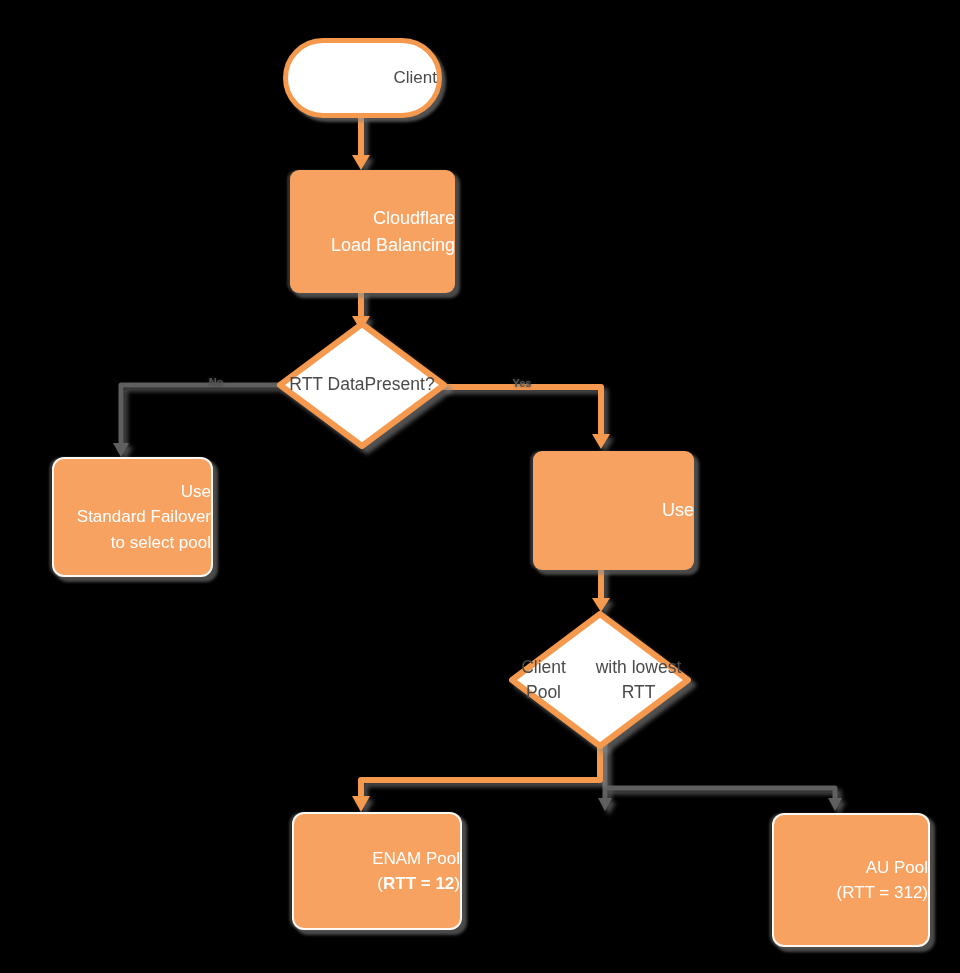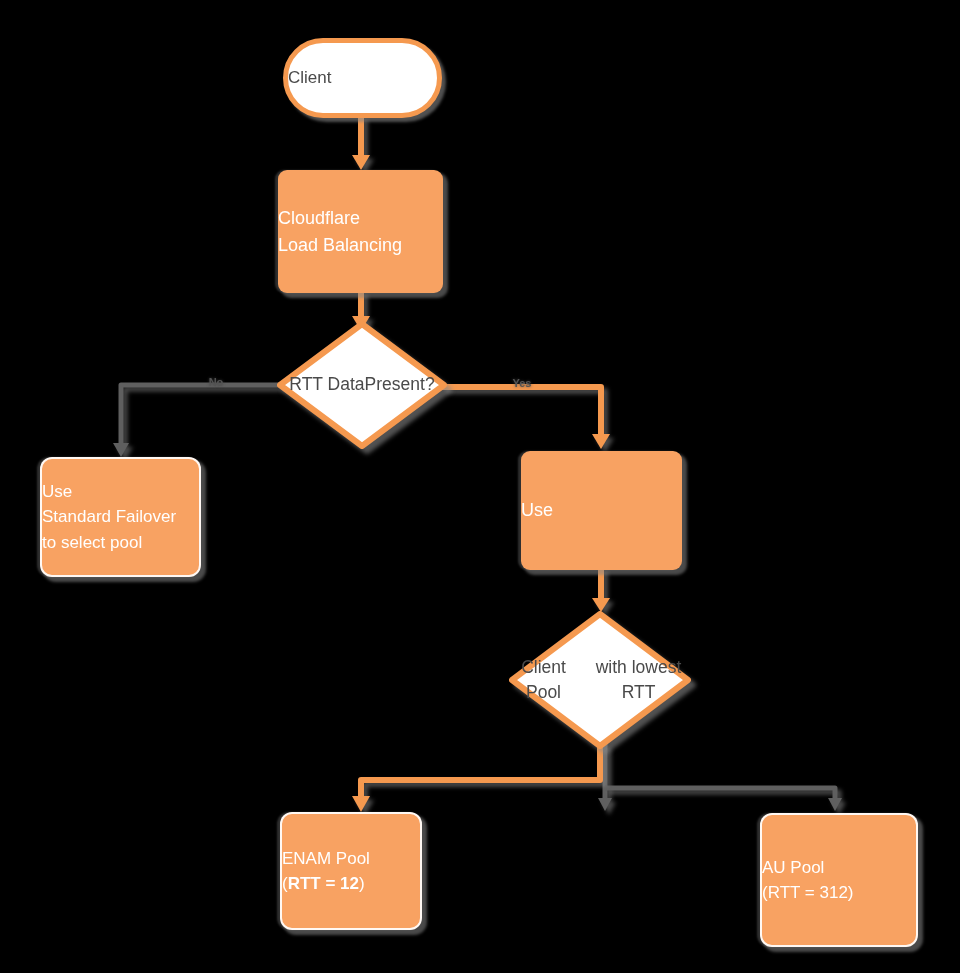--- a/index.html
+++ b/index.html
@@ -17,37 +17,38 @@
   .arrow-gray{fill:var(--c-gray_line,#5F5F5F);stroke:none;}
   .shadowed{filter:drop-shadow(4px 4px 2px rgba(135,135,135,0.55));}
   .diamond-shape{
     fill:#ffffff;
     stroke:var(--c-orange_stroke,#F5994F);
     stroke-width:6;stroke-linejoin:round;
     filter:drop-shadow(5px 5px 2px rgba(135,135,135,0.6));
   }
   .node{
     position:absolute;box-sizing:border-box;
-    display:flex;flex-direction:column;align-items:flex-start;justify-content:center;
+    display:flex;flex-direction:column;align-items:flex-end;justify-content:center;
     text-align:center;
   }
   .pill{
     background:#ffffff;
     border:5px solid var(--c-orange_stroke,#F5994F);
     border-radius:42px;
     color:var(--c-dark_text,#4A4A4A);
     font-size:17px;
     box-shadow:4px 4px 3px 0 rgba(135,135,135,0.6);
   }
   .box{
     background:var(--c-orange_fill,#F8A262);
     color:var(--c-white_text,#fff);
     border-radius:9px;
     font-size:18px;line-height:1.5;
     box-shadow:4px 4px 3px 1px rgba(135,135,135,0.55), -3px 0 2px 0 rgba(135,135,135,0.35);
+    margin-left:12px;
   }
   .box.bordered{
     border:2px solid rgba(255,255,255,0.92);
     border-radius:12px;
     font-size:17px;
   }
   .diamond-label{
     position:absolute;
     display:flex;flex-direction:row;align-items:center;justify-content:center;
     text-align:center;
@@ -140,21 +141,21 @@
 
   <div class="node box" style="left:521px;top:451px;width:161px;height:119px;">
     <div>Use</div>
   </div>
 
   <div class="diamond-label" style="left:505px;top:648px;width:190px;height:64px;">
     <div>Client Pool</div>
     <div>with lowest RTT</div>
   </div>
 
-  <div class="node box bordered" style="left:280px;top:812px;width:142px;height:118px;">
+  <div class="node box bordered" style="left:280px;top:812px;width:170px;height:118px;">
     <div>ENAM Pool</div>
     <div>
       <span>(</span><span class="bold">RTT = 12</span><span>)</span>
     </div>
   </div>
 
 
   <div class="node box bordered" style="left:760px;top:813px;width:158px;height:134px;">
     <div>AU Pool</div>
     <div>(RTT = 312)</div>

